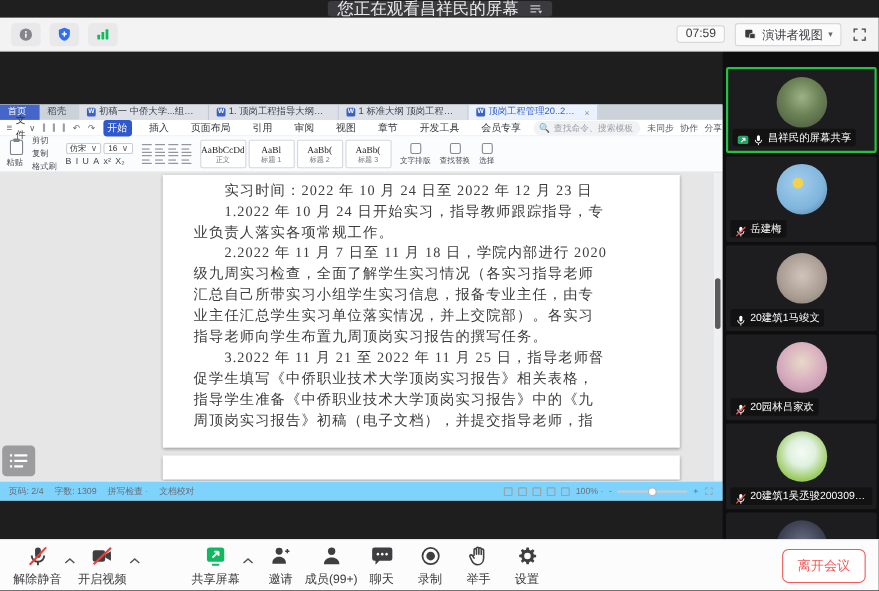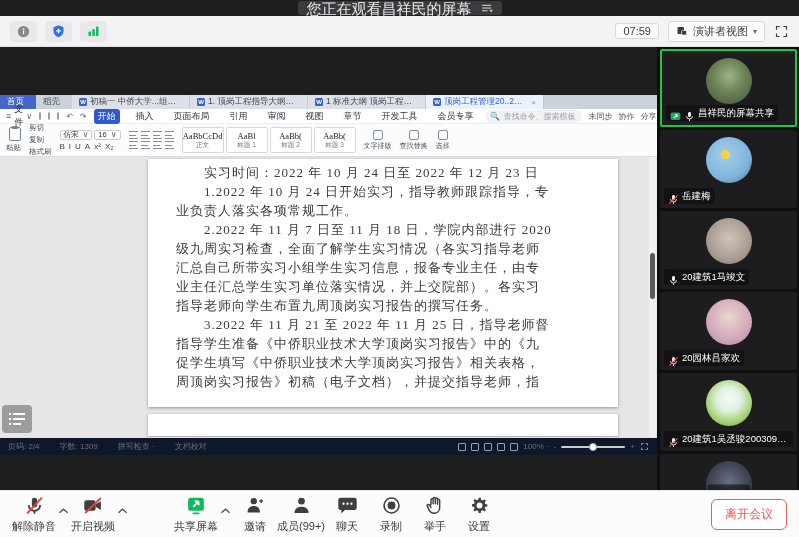--- a/index.html
+++ b/index.html
@@ -61,30 +61,30 @@
   .rtool{display:flex;flex-direction:column;align-items:center;gap:1px;font-size:7px;color:#4b4f57;cursor:pointer;white-space:nowrap;}
   .rtool .ic{width:10px;height:10px;border:1px solid #868c96;border-radius:2px;}
 
   .wps-doc{position:relative;height:280px;background:#e6e6e7;overflow:hidden;}
   .page{position:absolute;left:148px;top:2px;width:470px;height:248px;background:#fff;box-shadow:0 1px 3px rgba(0,0,0,.35);padding:4px 28px;}
   .page2{position:absolute;left:148px;top:257px;width:470px;height:22px;background:#fff;box-shadow:0 1px 3px rgba(0,0,0,.35);}
   .docline{font-family:"Liberation Serif",serif;font-size:13px;line-height:19px;color:#3c3c3e;letter-spacing:1px;white-space:nowrap;overflow:hidden;}
   .vscroll{position:absolute;right:1px;top:0;bottom:0;width:7px;background:#eff0f1;}
   .vthumb{position:absolute;right:1px;top:96px;width:5px;height:46px;background:#5b5b5e;border-radius:3px;}
 
-  .wps-status{height:18px;background:#0f172a;border-top:1px solid #e1e3e6;display:flex;align-items:center;padding:0 8px;gap:20px;font-size:8px;color:#6a6e75;}
+  .wps-status{height:18px;background:#7dd3fc;border-top:1px solid #e1e3e6;display:flex;align-items:center;padding:0 8px;gap:10px;font-size:8px;color:#6a6e75;}
   .st-right{margin-left:auto;display:flex;align-items:center;gap:5px;}
   .vic{width:8px;height:8px;border:1px solid #9aa0a8;border-radius:1px;}
   .zoom-slider{position:relative;width:64px;height:2px;background:#c9ccd1;border-radius:1px;}
   .zoom-knob{position:absolute;left:28px;top:-3px;width:8px;height:8px;border-radius:50%;background:#fff;border:1px solid #b0b4ba;}
 
   .toc-float{position:absolute;left:2px;top:358px;width:30px;height:28px;background:rgba(150,150,152,.92);border-radius:4px;display:flex;align-items:center;justify-content:center;cursor:pointer;}
 
   
-  .film{position:absolute;top:47px;right:0;width:142px;height:443px;background:#0e0e0f;padding:2px 2px 0 3px;display:flex;flex-direction:column;gap:3px;overflow:hidden;}
+  .film{position:absolute;top:47px;right:0;width:142px;height:443px;background:#0e0e0f;padding:14px 2px 0 3px;display:flex;flex-direction:column;gap:3px;overflow:hidden;}
   .tile{position:relative;flex:none;height:78px;background:#1d1d1f;border-radius:2px;overflow:hidden;cursor:pointer;}
   .tile.active{border:2px solid #23c343;}
   .tile .avatar{position:absolute;left:50%;top:7px;transform:translateX(-50%);width:46px;height:46px;border-radius:50%;}
   .tile-label{position:absolute;left:4px;bottom:4px;max-width:calc(100% - 8px);display:flex;align-items:center;gap:3px;background:rgba(15,15,15,.78);border-radius:2px;padding:1.5px 4px;}
   .tile-label .nm{color:#fff;font-size:9.5px;white-space:nowrap;overflow:hidden;text-overflow:ellipsis;}
   .share-ic{display:none;width:11px;height:11px;flex:none;}
   .sharing .share-ic{display:block;}
   .mic-ic{width:11px;height:11px;flex:none;}
   .mic-ic svg .slash-line{display:none;}
   .mic-ic.muted svg .slash-line{display:inline;}
@@ -338,22 +338,22 @@
 
         <div class="docline">　　实习时间：2022 年 10 月 24 日至 2022 年 12 月 23 日</div>
             <div class="docline">　　1.2022 年 10 月 24 日开始实习，指导教师跟踪指导，专</div>
             <div class="docline">业负责人落实各项常规工作。</div>
             <div class="docline">　　2.2022 年 11 月 7 日至 11 月 18 日，学院内部进行 2020</div>
             <div class="docline">级九周实习检查，全面了解学生实习情况（各实习指导老师</div>
             <div class="docline">汇总自己所带实习小组学生实习信息，报备专业主任，由专</div>
             <div class="docline">业主任汇总学生实习单位落实情况，并上交院部）。各实习</div>
             <div class="docline">指导老师向学生布置九周顶岗实习报告的撰写任务。</div>
             <div class="docline">　　3.2022 年 11 月 21 至 2022 年 11 月 25 日，指导老师督</div>
+            <div class="docline">促学生填写《中侨职业技术大学顶岗实习报告》相关表格，</div>
             <div class="docline">指导学生准备《中侨职业技术大学顶岗实习报告》中的《九</div>
-            <div class="docline">促学生填写《中侨职业技术大学顶岗实习报告》相关表格，</div>
             <div class="docline">周顶岗实习报告》初稿（电子文档），并提交指导老师，指</div>
           </div>
         <div class="page2"></div>
         <div class="vscroll">
             <div class="vthumb"></div>
           </div>
       </div>
 
       <div class="wps-status">
         <span>页码: 2/4</span>

